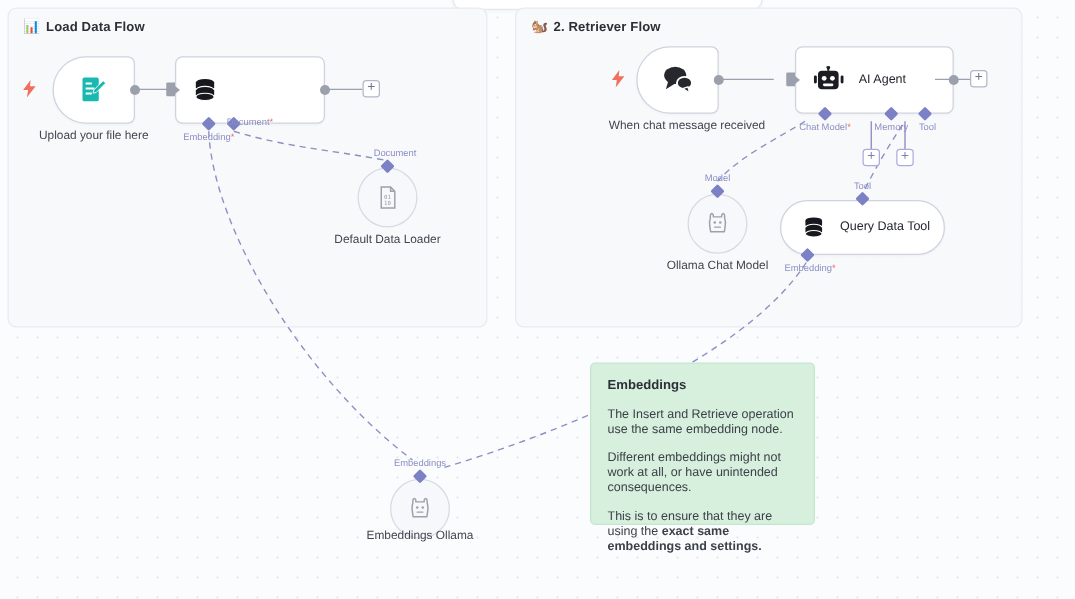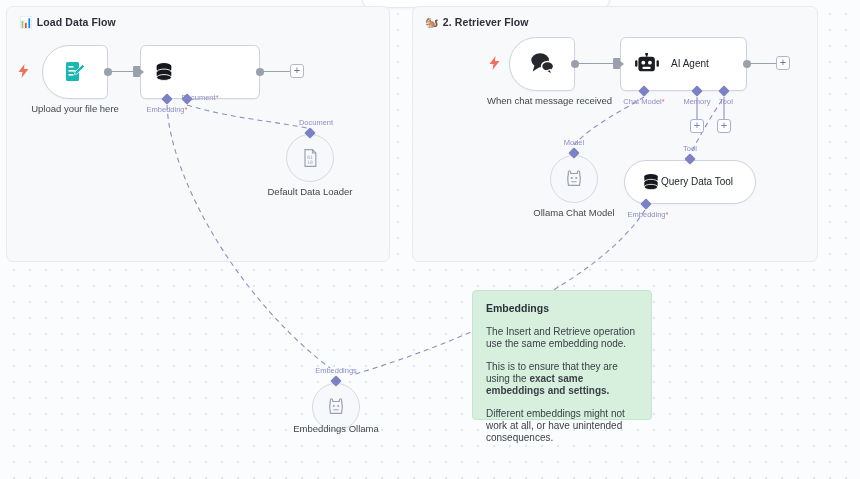--- a/index.html
+++ b/index.html
@@ -315,21 +315,21 @@
         <ellipse cx="21" cy="16.5" rx="6.5" ry="5.2" fill="#26282e" stroke="#ffffff" stroke-width="1.6"></ellipse>
         <path d="M24 20 L25.5 25 L19.5 21.5 Z" fill="#26282e" stroke="#ffffff" stroke-width="1.2"></path>
       </svg>
     </div>
     <div class="dot-handle" style="left:62px; top:23px;"></div>
     <div class="node-label" style="top:58px; width:110px;">When chat message received</div>
   </div>
 
   <div class="wire" style="left:577px; top:63px; width:42px;"></div>
 
-  <div class="node" style="left:620px; top:37px;">
+  <div class="node" style="left:636px; top:37px;">
     <div class="in-handle" style="left:-7px; top:21px;"></div>
     <div class="rect-node" style="width:127px; height:54px; padding-left:14px; gap:12px;">
       <svg width="24" height="22" viewBox="0 0 26 24">
         <rect x="0" y="8" width="2.6" height="7" rx="1.2" fill="#1b1d22"></rect>
         <rect x="23.4" y="8" width="2.6" height="7" rx="1.2" fill="#1b1d22"></rect>
         <rect x="11.7" y="0" width="1.8" height="4" fill="#1b1d22"></rect>
         <circle cx="12.6" cy="1" r="1.6" fill="#1b1d22"></circle>
         <rect x="3.6" y="4" width="18" height="16" rx="3.5" fill="#1b1d22"></rect>
         <circle cx="9" cy="10.5" r="2.1" fill="#ffffff"></circle>
         <circle cx="16.2" cy="10.5" r="2.1" fill="#ffffff"></circle>
@@ -377,21 +377,21 @@
       </svg>
     </div>
     <div class="node-label" style="top:52px;">Ollama Chat Model</div>
   </div>
 
   <div class="node" style="left:624px; top:160px;">
     <div class="diamond" style="left:62px; top:-5px;"></div>
     <div class="sub-label" style="left:66px; top:-16px;">
       <span>Tool</span>
     </div>
-    <div class="pill-node" style="width:132px; height:44px; padding-left:16px; ">
+    <div class="pill-node" style="width:132px; height:44px; padding-left:16px; gap:11px;">
       <svg width="20" height="20" viewBox="0 0 24 24">
         <ellipse cx="12" cy="5.5" rx="8" ry="3.2" fill="#16181d"></ellipse>
         <path d="M4 5.5 v4 a8 3.2 0 0 0 16 0 v-4" fill="#16181d"></path>
         <ellipse cx="12" cy="12" rx="8" ry="3.2" fill="#16181d" stroke="#ffffff" stroke-width="1"></ellipse>
         <path d="M4 12 v4 a8 3.2 0 0 0 16 0 v-4" fill="#16181d"></path>
         <ellipse cx="12" cy="18" rx="8" ry="3.2" fill="#16181d" stroke="#ffffff" stroke-width="1"></ellipse>
       </svg>
       <div class="node-title">
         <span>Query Data Tool</span>
       </div>
@@ -414,17 +414,17 @@
         <circle cx="14.4" cy="11" r="1.1" fill="#9ba0ad"></circle>
         <path d="M9.5 15 h5" stroke="#9ba0ad" stroke-width="1.1" stroke-linecap="round"></path>
       </svg>
     </div>
     <div class="node-label" style="top:40px;">Embeddings Ollama</div>
   </div>
 
   <div class="note" style="left:472px; top:290px; width:180px; height:130px;">
     <h4>Embeddings</h4>
     <p>The Insert and Retrieve operation use the same embedding node.</p>
+    <p>Different embeddings might not work at all, or have unintended consequences.</p>
     <p><span>This is to ensure that they are using the </span><b>exact same embeddings and settings.</b></p>
-    <p>Different embeddings might not work at all, or have unintended consequences.</p>
   </div>
 
 </div>
 
 </body></html>

